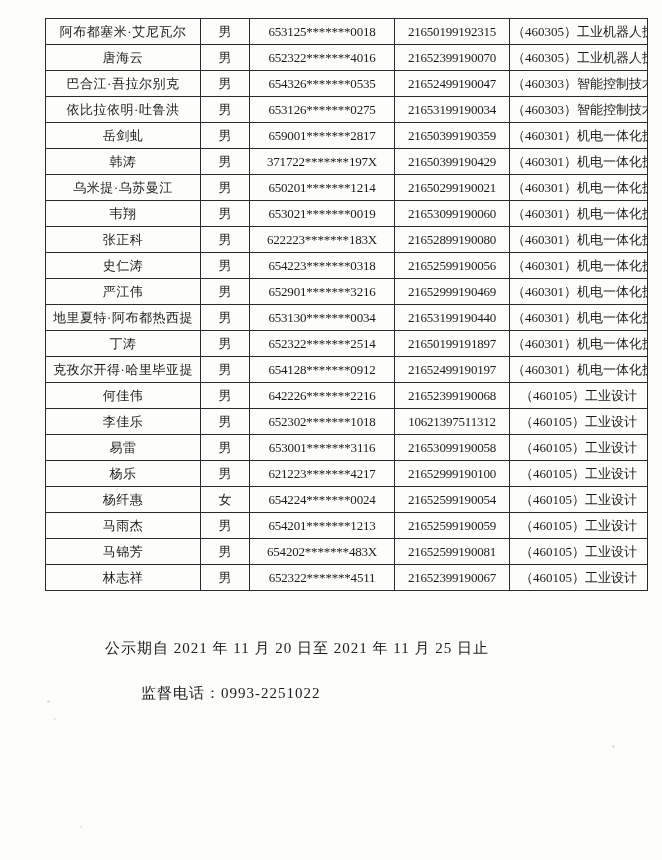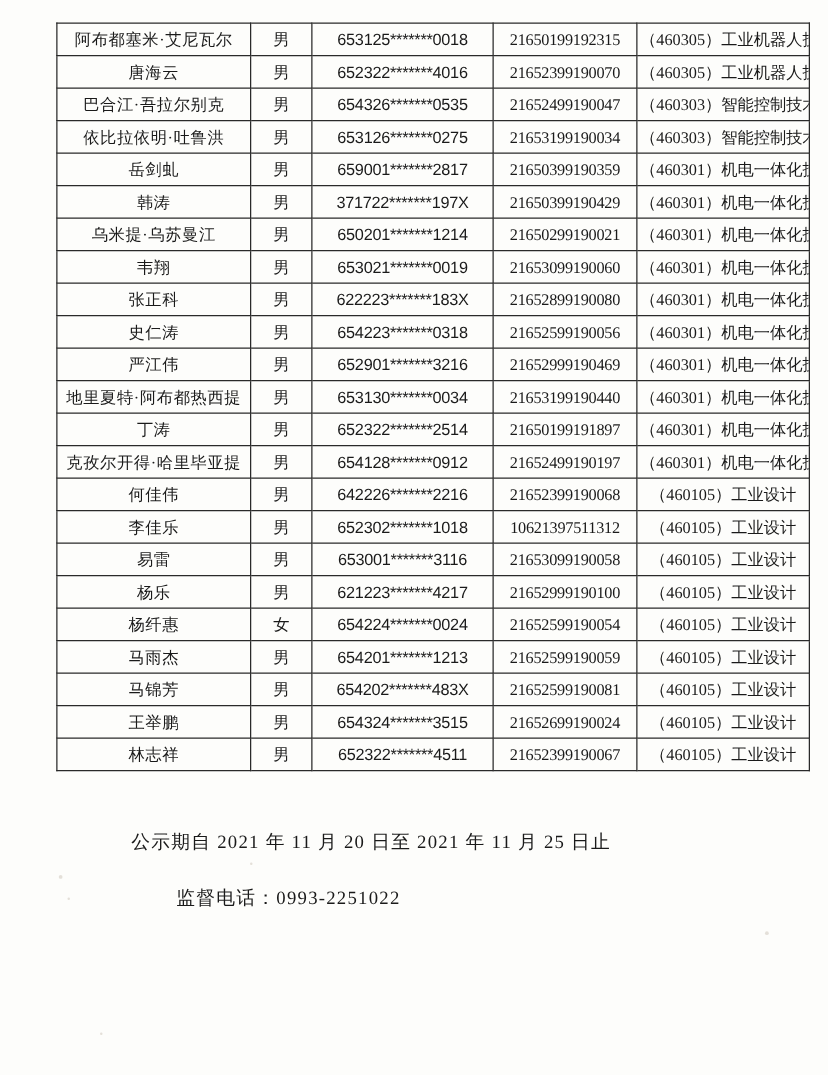--- a/index.html
+++ b/index.html
@@ -40,21 +40,21 @@
   }
   td.c-name {
     width: 150px;
     letter-spacing: 0.5px;
   }
   td.c-gender {
     width: 44px;
   }
   td.c-id {
     width: 140px;
-    font-family: Liberation Sans, sans-serif;
+    font-family: Liberation Serif, serif;
     font-size: 12.5px;
     letter-spacing: -0.2px;
   }
   td.c-exam {
     width: 110px;
     font-size: 12.5px;
     letter-spacing: -0.2px;
   }
   td.c-major {
     width: 133px;
@@ -246,27 +246,20 @@
         <td class="c-major">（460105）工业设计</td>
       </tr>
       <tr>
         <td class="c-name">马锦芳</td>
         <td class="c-gender">男</td>
         <td class="c-id">654202*******483X</td>
         <td class="c-exam">21652599190081</td>
         <td class="c-major">（460105）工业设计</td>
       </tr>
       <tr>
-        <td class="c-name">王举鹏</td>
-        <td class="c-gender">男</td>
-        <td class="c-id">654324*******3515</td>
-        <td class="c-exam">21652699190024</td>
-        <td class="c-major">（460105）工业设计</td>
-      </tr>
-      <tr>
         <td class="c-name">林志祥</td>
         <td class="c-gender">男</td>
         <td class="c-id">652322*******4511</td>
         <td class="c-exam">21652399190067</td>
         <td class="c-major">（460105）工业设计</td>
       </tr>
     </tbody>
   </table>
 
   <div class="notice">

